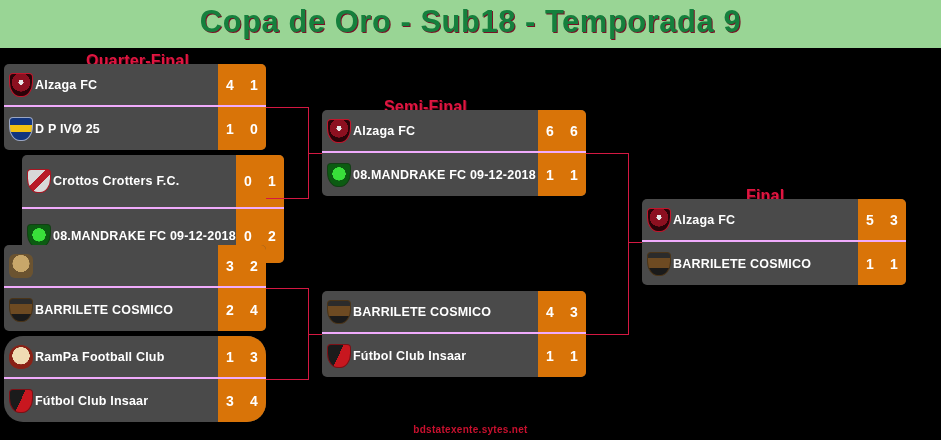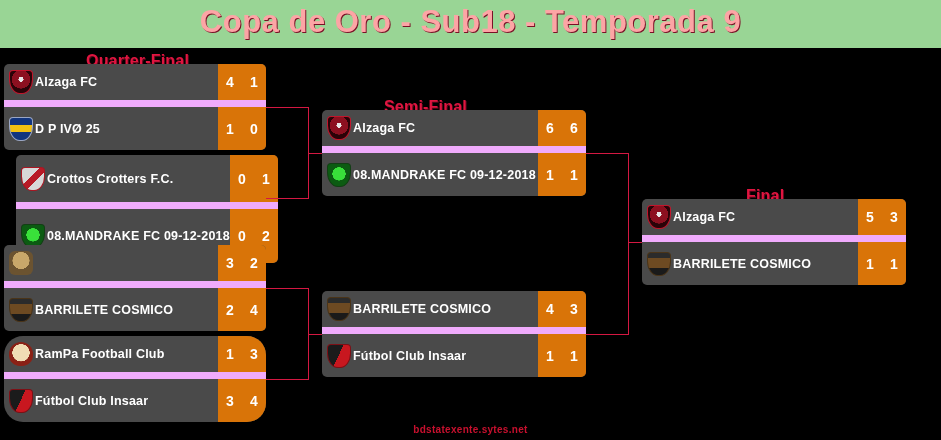--- a/index.html
+++ b/index.html
@@ -9,21 +9,21 @@
     position:relative;
   }
   #banner{
     position:absolute;left:0;top:0;width:941px;height:48px;
     background:#99d595;
   }
   #tournament-title{
     position:absolute;left:0;top:4px;width:941px;
     text-align:center;
     font-size:31px;font-weight:bold;
-    color:#fca5a5;
+    color:#15803d;
     letter-spacing:.5px;
     text-shadow:1px 1px 0 #7a1026;
     white-space:nowrap;
   }
   .round-label{
     position:absolute;
     font-size:16px;font-weight:bold;color:#e01540;
     white-space:nowrap;
     text-shadow:1px 1px 0 #5d0a1c;
     letter-spacing:.2px;
@@ -34,21 +34,21 @@
     border-radius:5px;
     overflow:hidden;
     box-sizing:border-box;
   }
   .team-row{
     position:relative;
     display:flex;align-items:center;
     height:50%;
     box-sizing:border-box;
   }
-  .team-row.top{border-bottom:7px solid #f0abfc;}
+  .team-row.top{border-bottom:2px solid #f0abfc;}
   .logo{
     width:26px;height:26px;margin-left:4px;
     flex:0 0 26px;
     border-radius:3px;
     background-size:100% 100%;
     position:relative;
   }
   .team-name{
     flex:1 1 auto;
     color:#fff;
@@ -107,21 +107,21 @@
       </div>
       <div class="team-row">
         <div class="logo crest crest-dp"></div>
         <div class="team-name">D P   IVØ 25</div>
         <div class="scores">
           <div class="score">1</div>
           <div class="score">0</div>
         </div>
       </div>
     </div>
-    <div class="match" style="left: 16px; top: 155px; width: 262px; height: 108px;">
+    <div class="match" style="left: 22px; top: 155px; width: 262px; height: 108px;">
       <div class="team-row top">
         <div class="logo crest crest-crottos"></div>
         <div class="team-name">Crottos Crotters F.C.</div>
         <div class="scores">
           <div class="score">0</div>
           <div class="score">1</div>
         </div>
       </div>
       <div class="team-row">
         <div class="logo crest crest-mandrake"></div>

